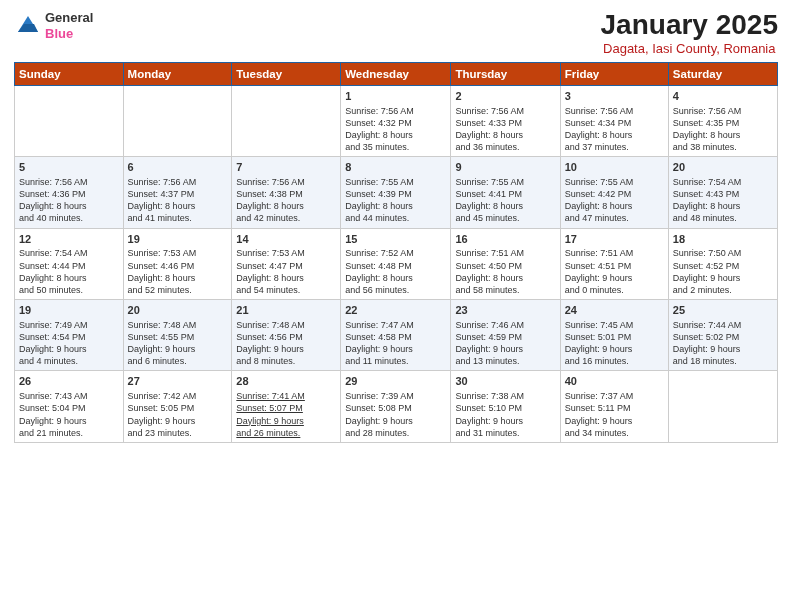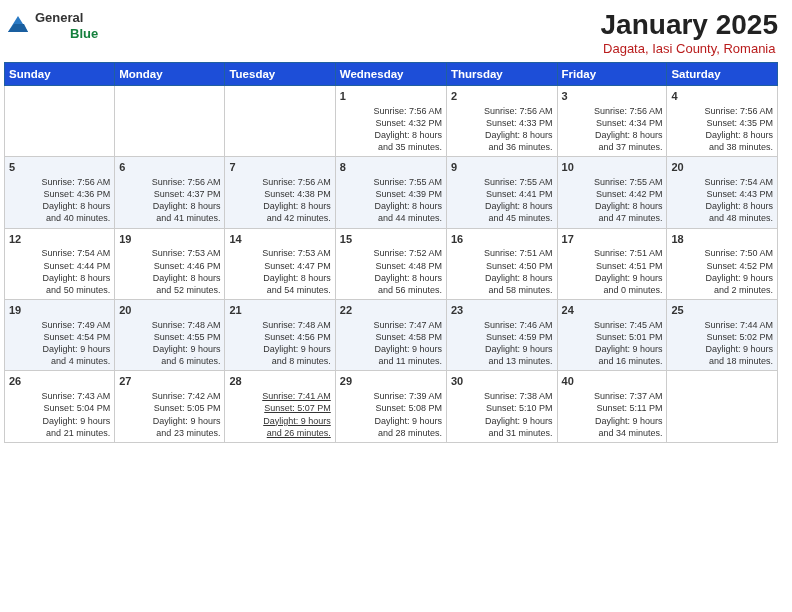--- a/index.html
+++ b/index.html
@@ -7,40 +7,40 @@
       font-family: Arial, sans-serif;
       background: #fff;
       width: 792px;
       height: 612px;
       overflow: hidden;
     }
     .page {
       width: 792px;
       height: 612px;
       background: #fff;
-      padding: 10px 14px 10px 4px;
+      padding: 10px 14px 10px 14px;
     }
     .header {
       display: flex;
       justify-content: space-between;
       align-items: flex-start;
       margin-bottom: 6px;
     }
     .logo {
       display: flex;
       align-items: center;
       gap: 3px;
     }
     .logo-text {
       font-size: 13px;
       font-weight: bold;
       line-height: 1.2;
     }
     .logo-text .general { color: #333; }
-    .logo-text .blue { color: #15803d; margin-left: 35px; }
+    .logo-text .blue { color: #ec4899; }
     .logo-icon {
       width: 28px;
       height: 28px;
     }
     .title-area {
       text-align: center;
     }
     .month-title {
       font-size: 28px;
       font-weight: bold;
@@ -50,21 +50,21 @@
     .location-title {
       font-size: 13px;
       color: #b91c1c;
     }
     .calendar {
       width: 100%;
       border-collapse: collapse;
       border: 1px solid #ccc;
     }
     .calendar th {
-      background: #1d4ed8;
+      background: #c2410c;
       color: #fff;
       font-size: 11.5px;
       font-weight: bold;
       padding: 5px 4px;
       text-align: left;
       border: 1px solid #2060a0;
     }
     .calendar td {
       vertical-align: top;
       border: 1px solid #ccc;
@@ -85,21 +85,20 @@
     .day-number {
       font-weight: bold;
       font-size: 11px;
       margin-bottom: 1px;
       display: block;
     }
     .cell-content {
       font-size: 9px;
       color: #333;
       line-height: 1.35;
-      text-align: right;
     }
     .empty-cell {
       background: #fff !important;
     }
   </style>
 </head>
 <body>
 
 <div class="page">
   <div class="header">

